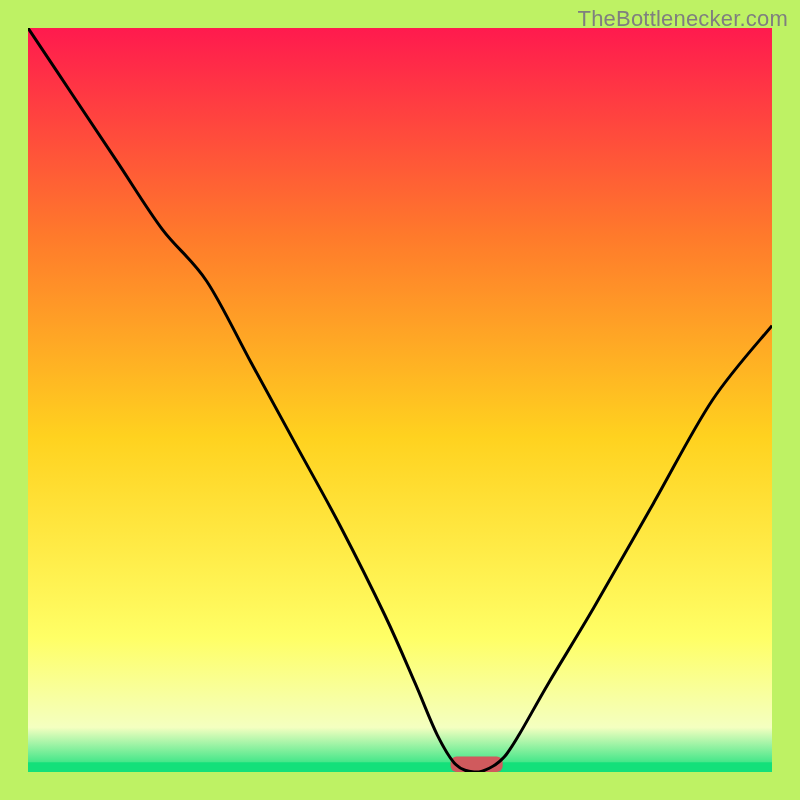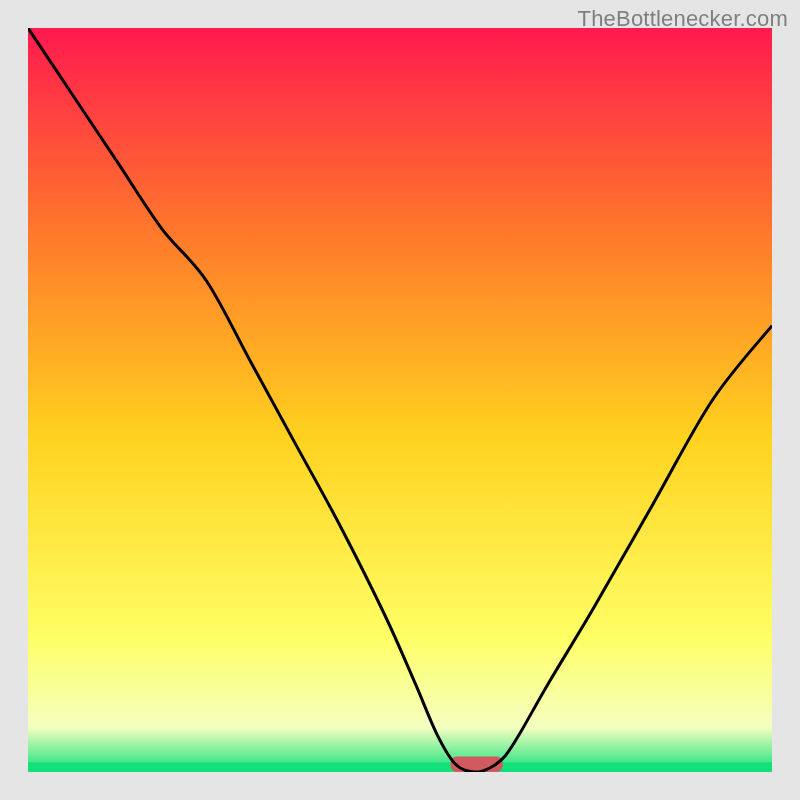--- a/index.html
+++ b/index.html
@@ -10,21 +10,21 @@
     background: #000;
     overflow: hidden;
     font-family: Arial, Helvetica, sans-serif;
   }
   .frame {
     position: absolute;
     left: 0;
     top: 0;
     width: 800px;
     height: 800px;
-    background: #e5e5e5;
+    background: #bef264;
   }
   .watermark {
     position: absolute;
     top: 6px;
     right: 12px;
     color: #7f7f7f;
     font-size: 22px;
     font-weight: 500;
     letter-spacing: 0.2px;
     z-index: 10;

